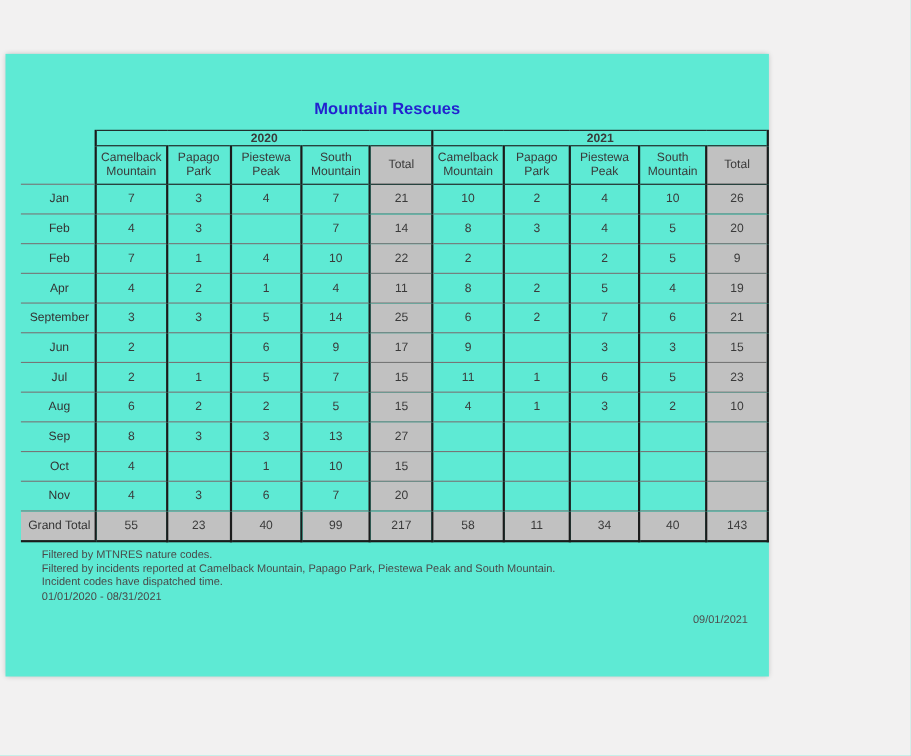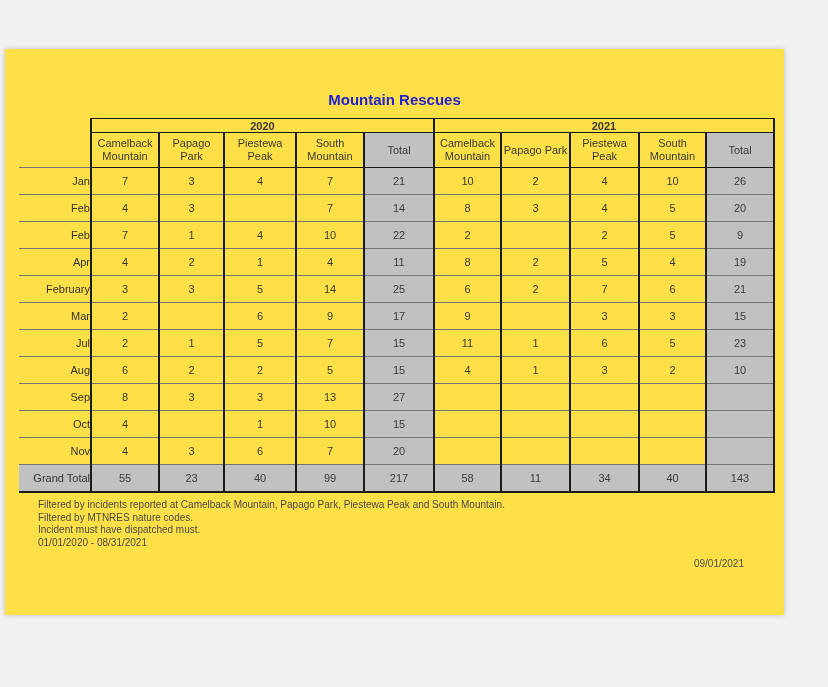--- a/index.html
+++ b/index.html
@@ -11,23 +11,23 @@
     height: 687px;
     position: relative;
     overflow: hidden;
     background: #f2f1f1;
     font-family: "Liberation Sans", sans-serif;
   }
   .page {
     position: absolute;
     left: 5px;
     top: 49px;
-    width: 779px;
+    width: 694px;
     height: 566px;
-    background: #fde047;
+    background: #5eead4;
     box-shadow: 0 0 5px rgba(0,0,0,0.22);
     box-sizing: border-box;
     padding-top: 42px;
   }
   .title {
     margin: 0 0 9px 0;
     text-align: center;
     font-size: 15px;
     line-height: 18px;
     font-weight: bold;
@@ -73,21 +73,21 @@
     text-align: center;
   }
   .rescue-table tbody td {
     height: 26px;
     border-left: 2px solid #1b1b1b;
     border-right: 2px solid #1b1b1b;
     border-top: 1px solid #767676;
     border-bottom: 1px solid #767676;
   }
   .rescue-table tbody th.rowlabel {
-    text-align: right;
+    text-align: center;
     padding-left: 3px;
     border: none;
     border-top: 1px solid #767676;
     border-bottom: 1px solid #767676;
     color: #333333;
   }
   .rescue-table tr.grand td,
   .rescue-table tr.grand th.rowlabel {
     background: #c1c1c1;
     border-bottom: 2px solid #1b1b1b;
@@ -97,21 +97,21 @@
   }
   .footnotes {
     margin: 6px 0 0 33px;
     font-size: 10px;
     line-height: 12.5px;
     color: #4a4a4a;
   }
   .print-date {
     margin-top: 9px;
     text-align: right;
-    padding-right: 40px;
+    padding-right: 19px;
     font-size: 10px;
     color: #4f4f4f;
   }
 </style>
 </head>
 <body>
 
 <div class="page">
 
   <h1 class="title">Mountain Rescues</h1>
@@ -197,34 +197,34 @@
     <td class="num">1</td>
     <td class="num">4</td>
     <td class="num total">11</td>
     <td class="num">8</td>
     <td class="num">2</td>
     <td class="num">5</td>
     <td class="num">4</td>
     <td class="num total">19</td>
   </tr>
         <tr>
-    <th class="rowlabel">February</th>
+    <th class="rowlabel">September</th>
     <td class="num">3</td>
     <td class="num">3</td>
     <td class="num">5</td>
     <td class="num">14</td>
     <td class="num total">25</td>
     <td class="num">6</td>
     <td class="num">2</td>
     <td class="num">7</td>
     <td class="num">6</td>
     <td class="num total">21</td>
   </tr>
         <tr>
-    <th class="rowlabel">Mar</th>
+    <th class="rowlabel">Jun</th>
     <td class="num">2</td>
     <td class="num"></td>
     <td class="num">6</td>
     <td class="num">9</td>
     <td class="num total">17</td>
     <td class="num">9</td>
     <td class="num"></td>
     <td class="num">3</td>
     <td class="num">3</td>
     <td class="num total">15</td>
@@ -304,21 +304,21 @@
     <td class="num">58</td>
     <td class="num">11</td>
     <td class="num">34</td>
     <td class="num">40</td>
     <td class="num total">143</td>
   </tr>
       </tbody>
   </table>
 
   <div class="footnotes">
+    <div>Filtered by MTNRES nature codes.</div>
     <div>Filtered by incidents reported at Camelback Mountain, Papago Park, Piestewa Peak and South Mountain.</div>
-    <div>Filtered by MTNRES nature codes.</div>
-    <div>Incident must have dispatched must.</div>
+    <div>Incident codes have dispatched time.</div>
     <div>01/01/2020 - 08/31/2021</div>
   </div>
 
   <div class="print-date">09/01/2021</div>
 
 </div>
 
 </body></html>

